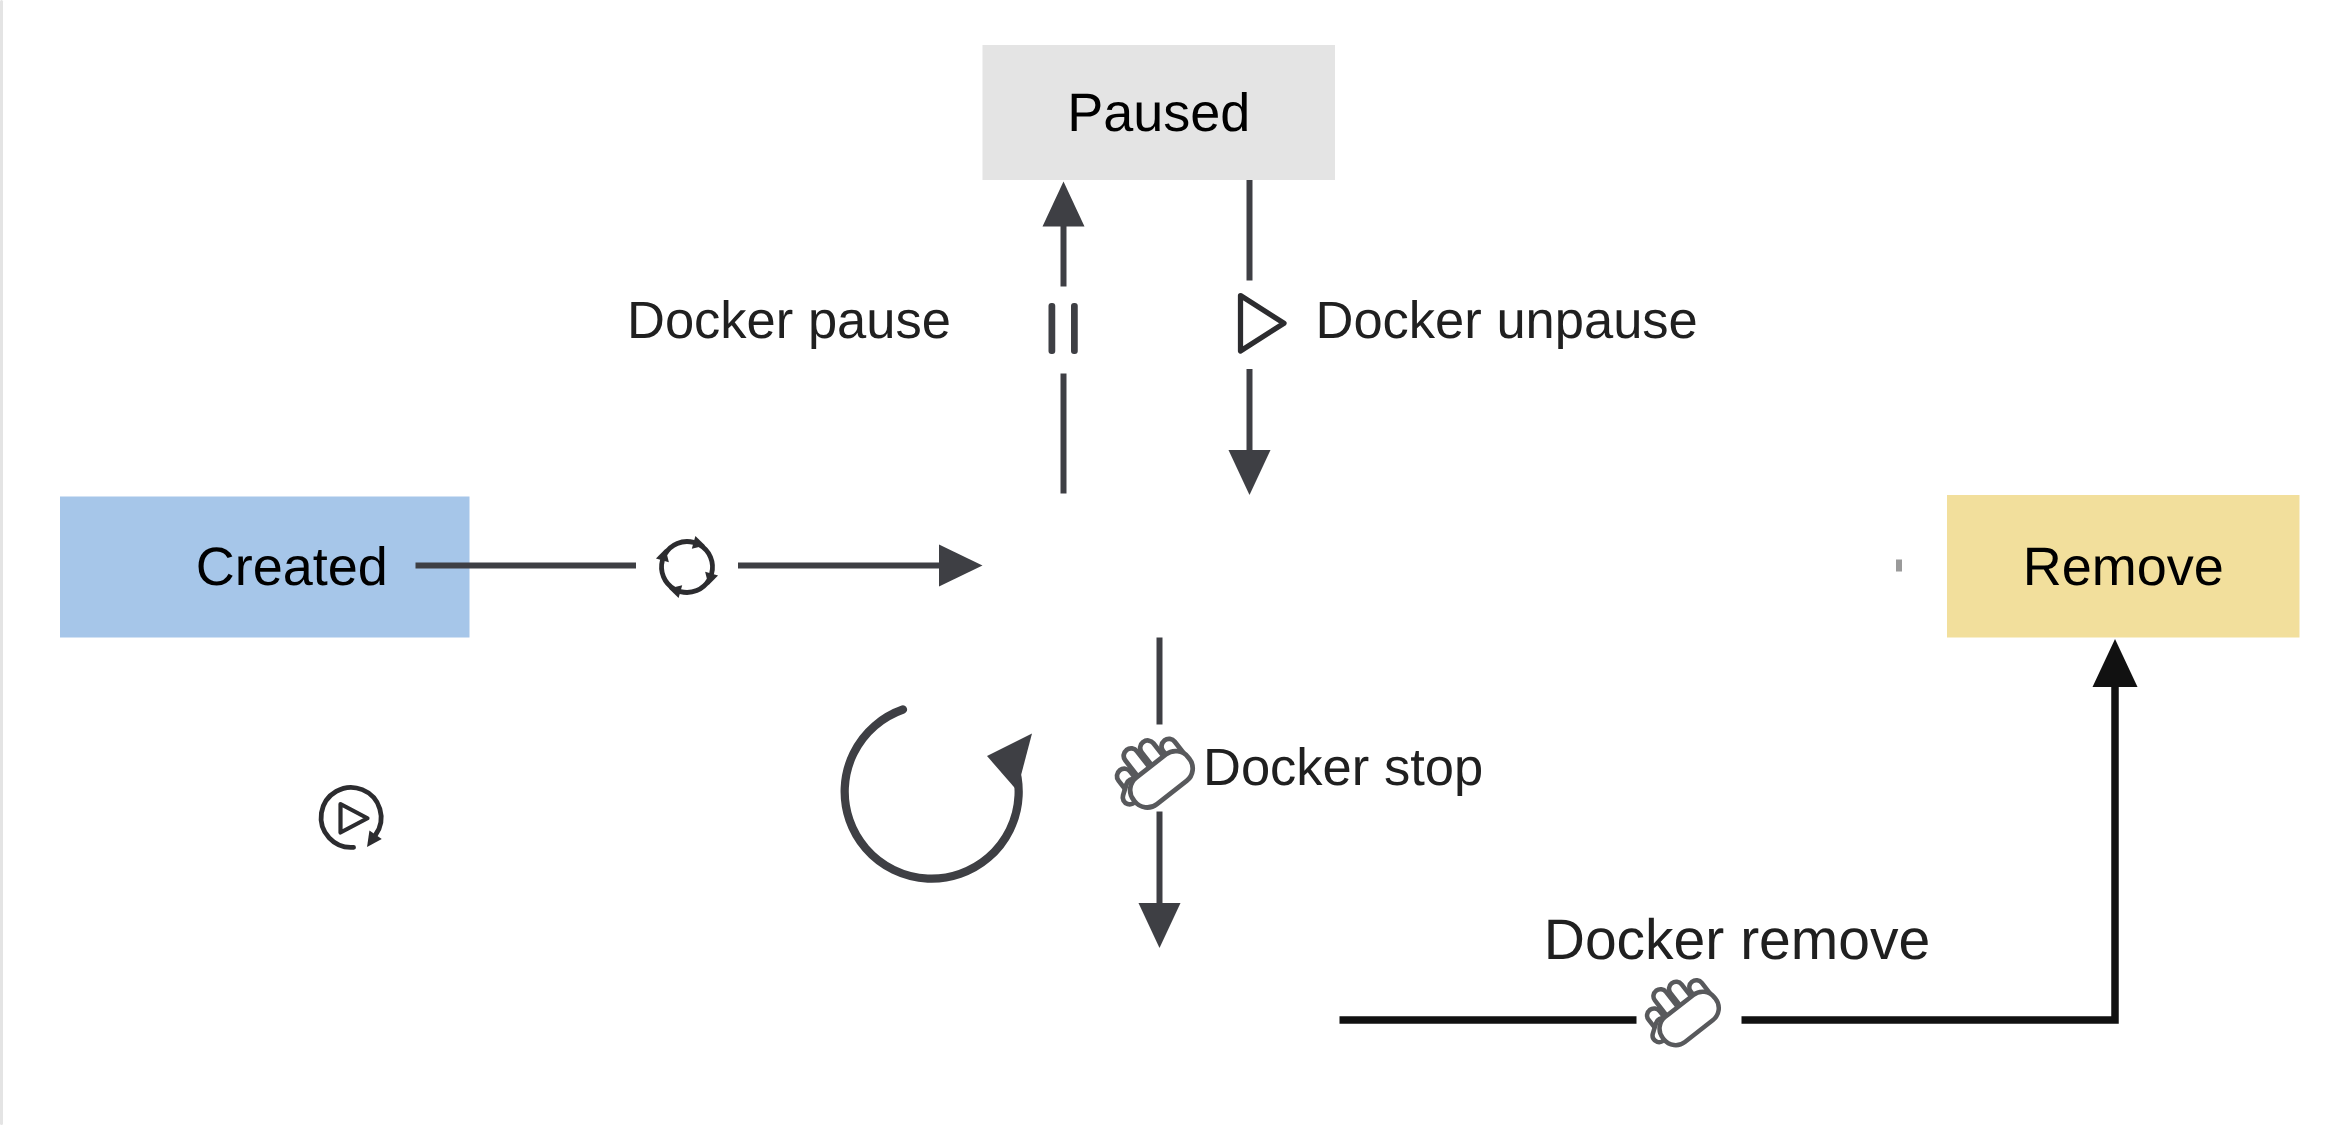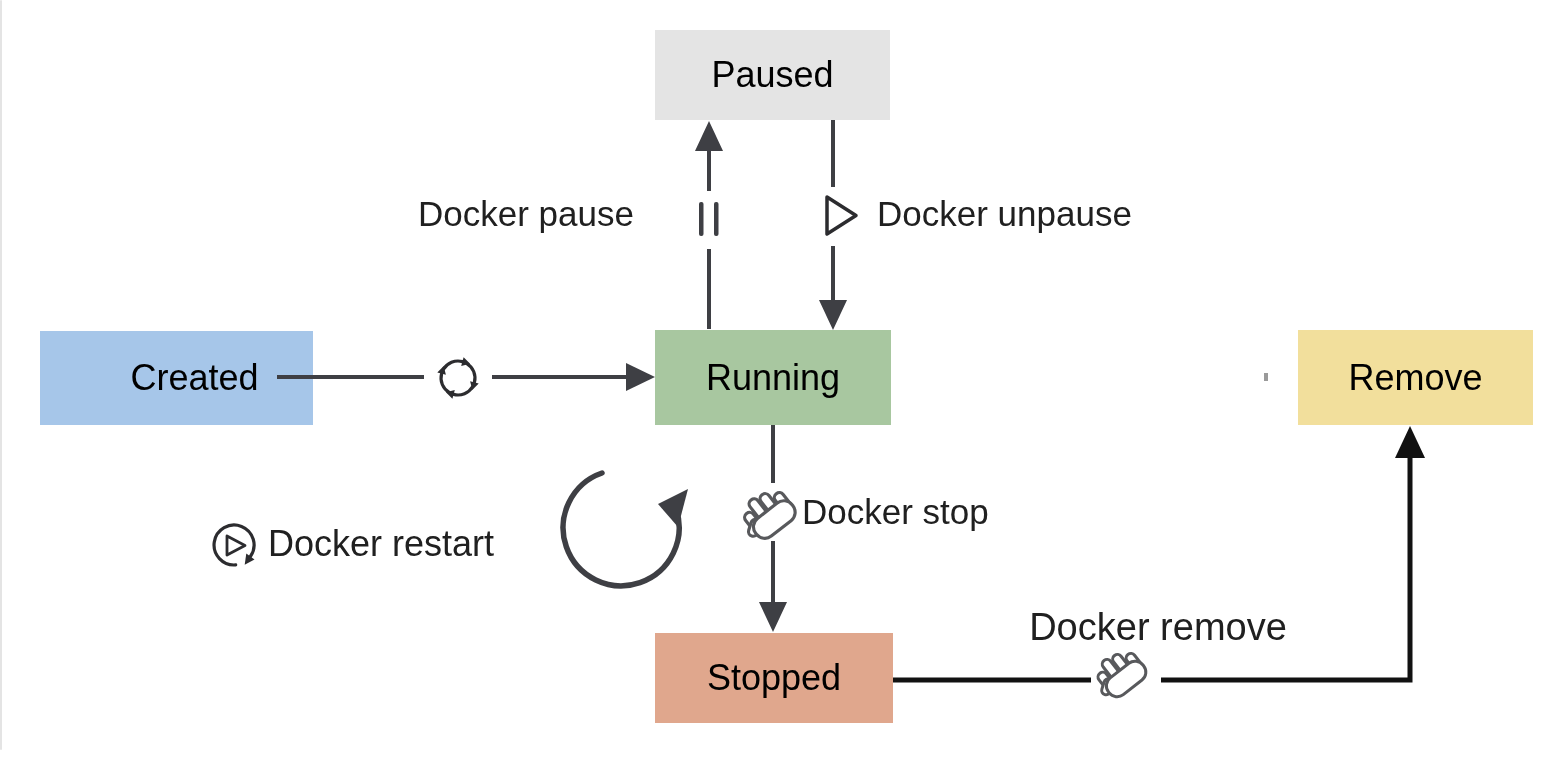--- a/index.html
+++ b/index.html
@@ -28,38 +28,31 @@
   <div class="edge-line-left"></div>
 
   <div class="node" style="left: 655px; top: 30px; width: 235px; height: 90px; background: rgb(228, 228, 228);">
     <span>Paused</span>
   </div>
 
   <div class="node" style="left: 40px; top: 331px; width: 237px; height: 94px; background: rgb(166, 198, 233); padding-left: 36px;">
     <span>Created</span>
   </div>
 
-  <div class="node" style="left: 655px; top: 330px; width: 236px; height: 95px; background: rgb(168, 199, 160);">
-    <span>Running</span>
-  </div>
 
   <div class="node" style="left: 1270px; top: 330px; width: 235px; height: 95px; background: rgb(242, 223, 156); margin-left: 28px;">
     <span>Remove</span>
   </div>
 
-  <div class="node" style="left: 655px; top: 633px; width: 238px; height: 90px; background: rgb(224, 167, 141);">
-    <span>Stopped</span>
-  </div>
 
   <div class="lbl" style="left:418px;top:194px;">Docker pause</div>
 
   <div class="lbl" style="left:877px;top:194px;">Docker unpause</div>
 
 
-  <div class="lbl" style="left:268px;top:523px;font-size:36px;">Docker restart</div>
 
   <div class="lbl" style="left:802px;top:492px;">Docker stop</div>
 
   <div class="lbl center" style="left:1008px;top:606px;width:300px;font-size:38px;">Docker remove</div>
 
   <svg class="overlay" width="1552" height="757" viewBox="0 0 1552 757">
     <defs>
       <g id="hand" stroke="#58595c" stroke-width="2.4" fill="#ffffff">
         <rect x="2" y="9" width="7.5" height="18" rx="3.7"></rect>
         <rect x="11" y="3" width="7.5" height="23" rx="3.7"></rect>

